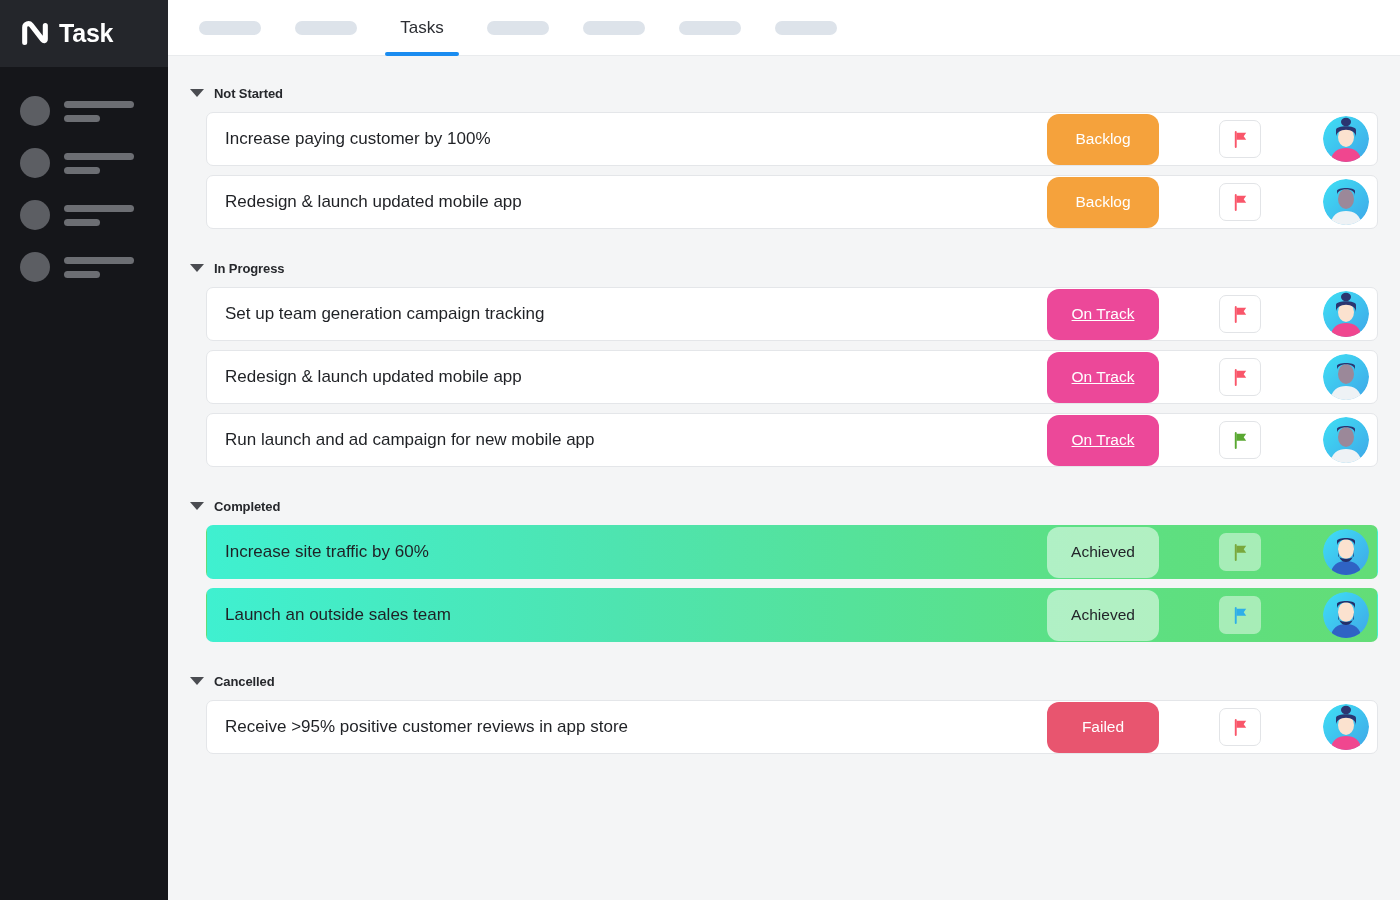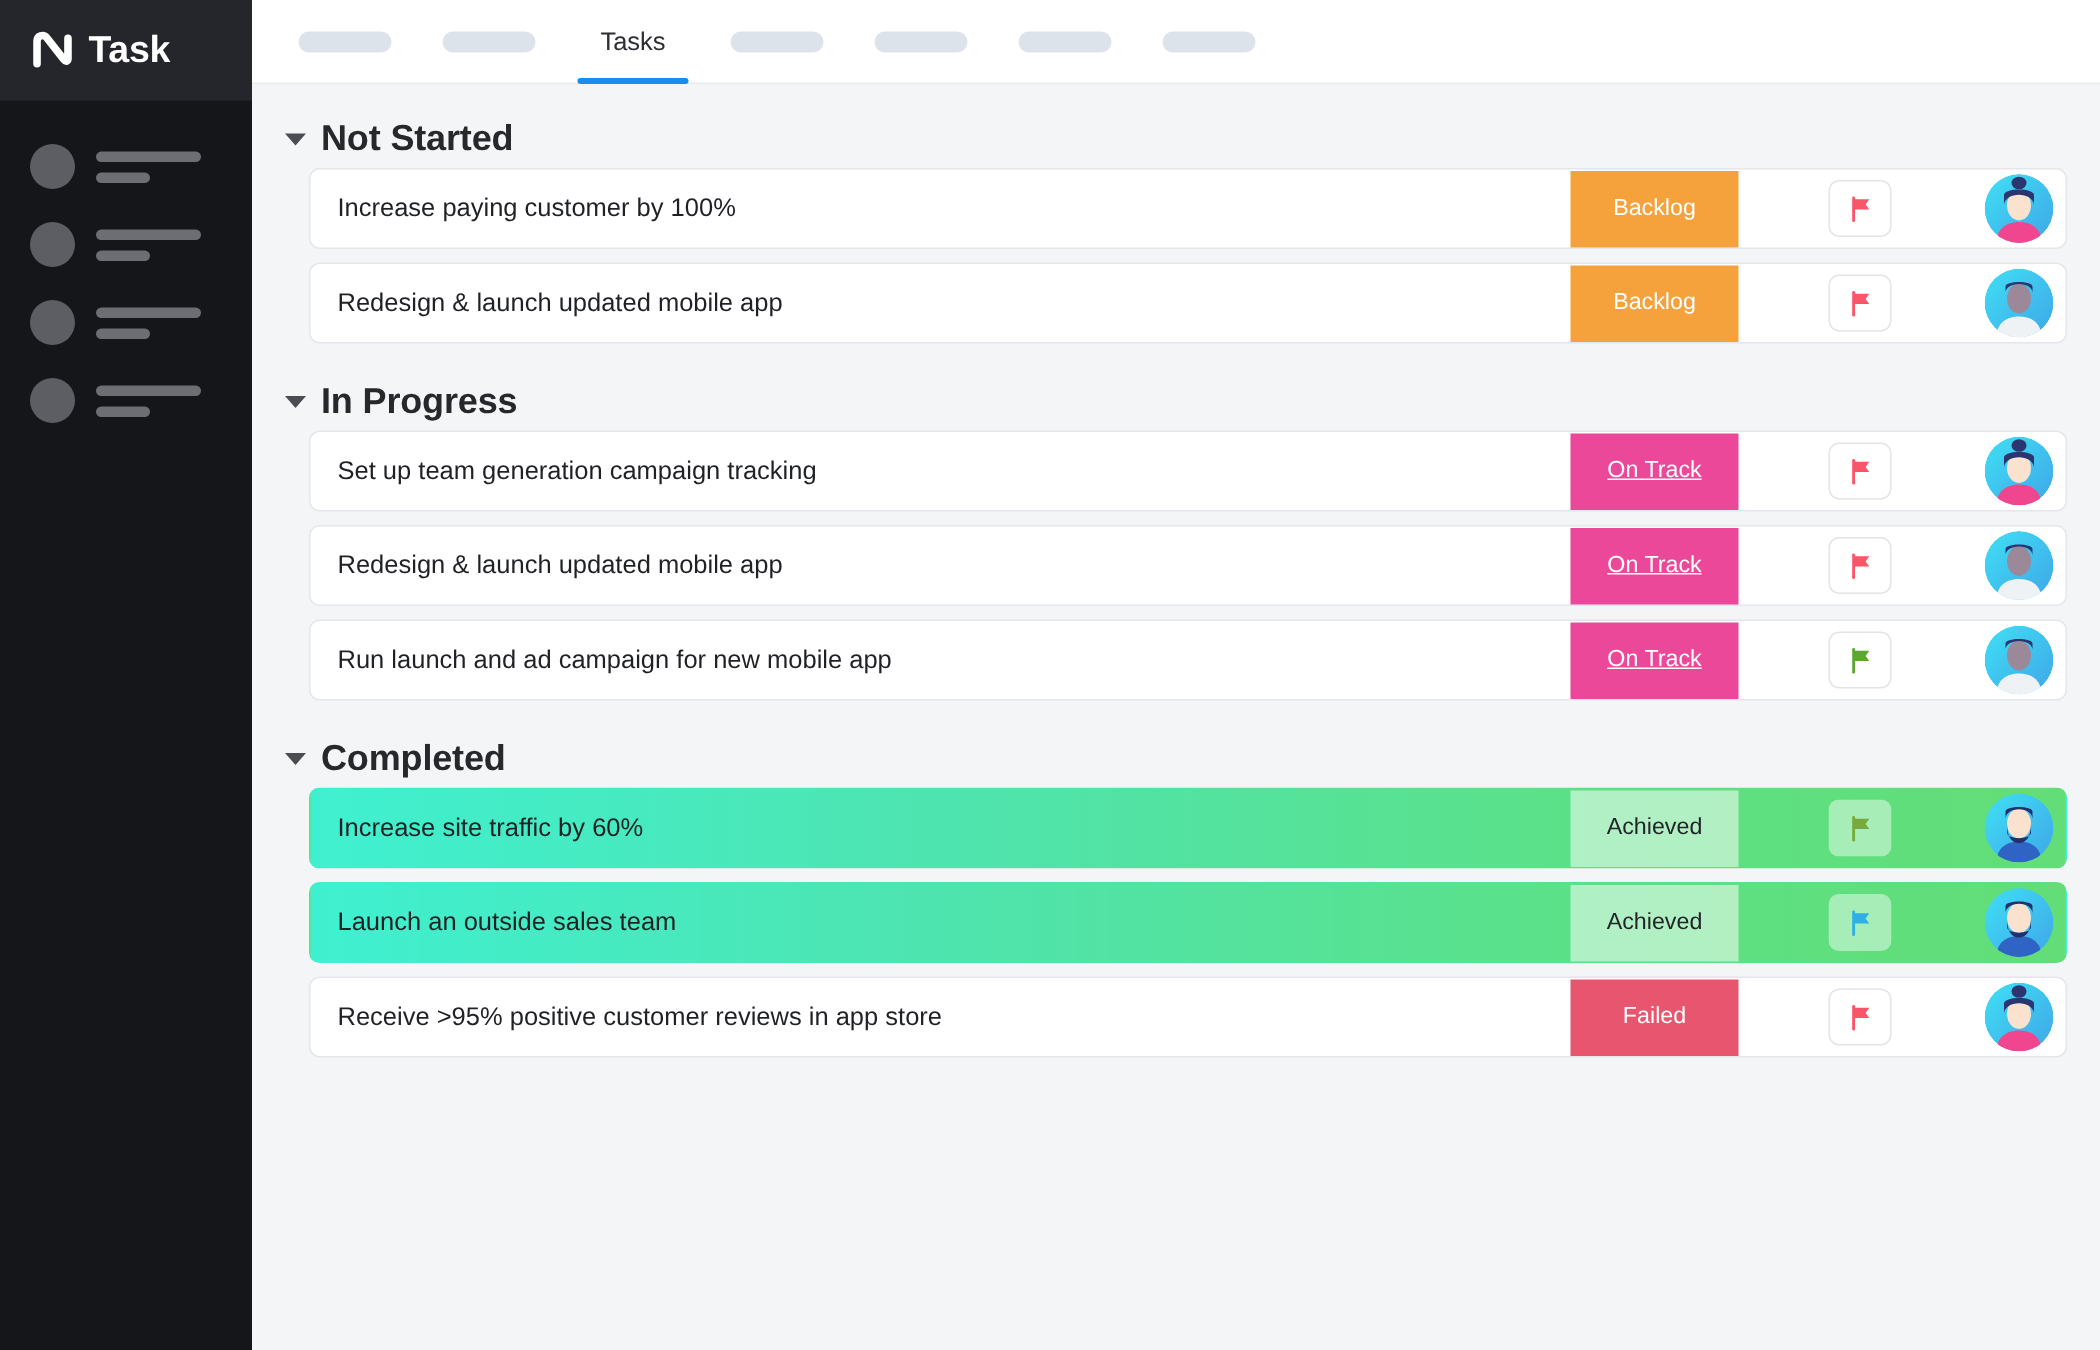--- a/index.html
+++ b/index.html
@@ -93,21 +93,21 @@
     height: 38px; margin-top: 20px;
   }
   .section-head:first-child { margin-top: 0; }
   .caret {
     width: 0; height: 0;
     border-left: 7px solid transparent;
     border-right: 7px solid transparent;
     border-top: 8px solid #4a4c51;
   }
   .section-title {
-    font-size: 24px; font-weight: 600; color: #26282c;
+    font-size: 13px; font-weight: 600; color: #26282c;
     letter-spacing: -0.1px;
   }
 
   .row {
     height: 54px; margin-bottom: 9px;
     background: #ffffff;
     border: 1px solid #e4e6e9;
     border-radius: 7px;
     display: flex; align-items: center;
     padding: 0 8px 0 18px;
@@ -116,21 +116,21 @@
   .row.done {
     background: linear-gradient(90deg, #3ff0d0 0%, #4ee4b0 35%, #5ce084 75%, #63dd77 100%);
     border-color: transparent;
   }
   .row-title {
     flex: 1 1 auto; font-size: 17px; color: #1f2125;
     white-space: nowrap; overflow: hidden; text-overflow: ellipsis;
   }
 
   .badge {
-    width: 112px; height: 51px; border-radius: 0;
+    width: 112px; height: 51px; border-radius: 12px;
     display: flex; align-items: center; justify-content: center;
     font-size: 15.5px; color: #ffffff; flex: 0 0 112px;
   }
   .badge.backlog  { background: #f5a23c; }
   .badge.ontrack  { background: #ec4899; text-decoration: underline; }
   .badge.failed   { background: #e8556f; }
   .badge.achieved { background: rgba(255,255,255,0.52); color: #23252a; }
 
   .flagbox {
     width: 42px; height: 38px; margin-left: 60px; flex: 0 0 42px;
@@ -408,20 +408,24 @@
               </defs>
             <circle cx="23" cy="23" r="23" fill="url(#gB2)"></circle>
             <path d="M8 46 C8 36 15 32 23 32 C31 32 38 36 38 46 Z" fill="#2f63c4"></path>
             <ellipse cx="23" cy="20" rx="8" ry="10" fill="#fbe2cf"></ellipse>
             <path d="M15 20 C15 30 19 33 23 33 C27 33 31 30 31 20 L31 26 C31 31 15 31 15 26 Z" fill="#23306b"></path>
             <path d="M14 18 C13 8 33 8 32 18 L32 12 C32 8 14 8 14 12 Z" fill="#23306b"></path>
           </svg>
         </span>
       </div>
 
+      <div class="section-head">
+        <span class="caret"></span>
+        <span class="section-title">Cancelled</span>
+      </div>
 
       <div class="row">
         <span class="row-title">Receive &gt;95% positive customer reviews in app store</span>
         <span class="badge failed">Failed</span>
         <span class="flagbox">
           <svg viewBox="0 0 20 20" width="19" height="19">
             <path d="M5 2 L5 18" stroke="#f9566a" stroke-width="2" stroke-linecap="round"></path>
             <path d="M5.8 3 L16 3 L13.4 6.6 L16 10.2 L5.8 10.2 Z" fill="#f9566a"></path>
           </svg>
         </span>

